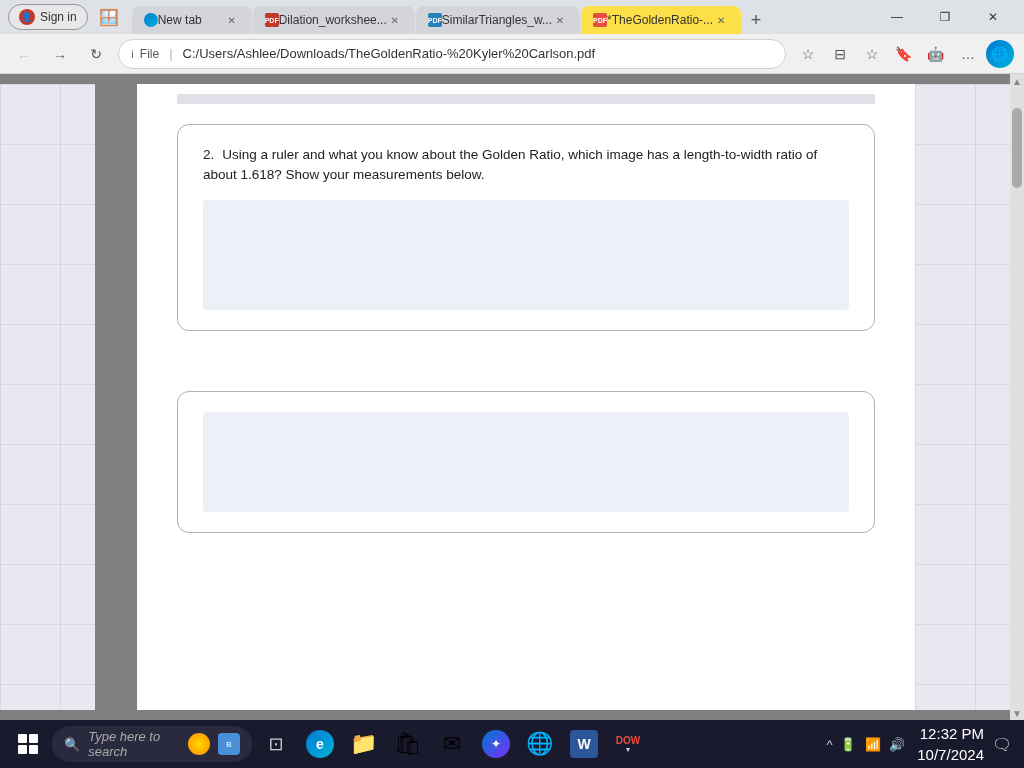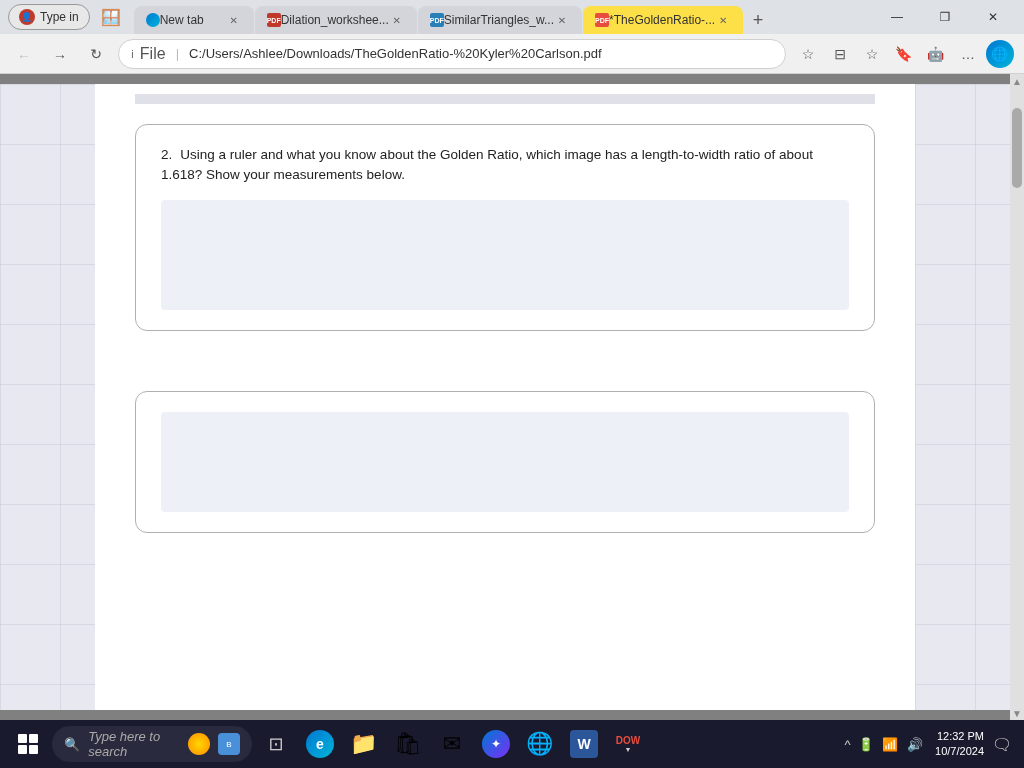--- a/index.html
+++ b/index.html
@@ -21,21 +21,21 @@
     .tab-new { width: 28px; height: 28px; display: flex; align-items: center; justify-content: center; font-size: 18px; color: #555; cursor: pointer; }
     .window-controls { display: flex; align-items: center; gap: 2px; margin-left: auto; }
     .win-btn { width: 46px; height: 34px; display: flex; align-items: center; justify-content: center; font-size: 12px; color: #333; cursor: pointer; }
 
     
     .address-bar { display: flex; align-items: center; height: 40px; background: #f0f0f0; padding: 0 10px; gap: 8px; border-bottom: 1px solid #d0d0d0; }
     .nav-btn { width: 28px; height: 28px; border-radius: 50%; display: flex; align-items: center; justify-content: center; font-size: 14px; color: #555; cursor: pointer; }
     .nav-btn.disabled { color: #bbb; cursor: default; }
     .address-input { flex: 1; height: 30px; border: 1px solid #d0d0d0; border-radius: 15px; padding: 0 12px; font-size: 13px; background: white; display: flex; align-items: center; gap: 6px; color: #333; }
     .address-info-icon { font-size: 11px; color: #666; }
-    .address-file-label { color: #555; font-size: 16px; }
+    .address-file-label { color: #555; font-size: 12px; }
     .address-url { font-size: 13px; color: #333; flex: 1; }
     .address-actions { display: flex; align-items: center; gap: 4px; }
     .addr-icon { width: 28px; height: 28px; border-radius: 50%; display: flex; align-items: center; justify-content: center; font-size: 14px; color: #555; cursor: pointer; }
     .edge-icon { width: 28px; height: 28px; border-radius: 50%; background: linear-gradient(135deg, #0078d4, #00b4d8); display: flex; align-items: center; justify-content: center; color: white; font-size: 14px; cursor: pointer; }
 
     
     .page-area { flex: 1; overflow: hidden; display: flex; background: #909090; position: relative; }
     .scrollbar-right { width: 14px; background: #e0e0e0; display: flex; flex-direction: column; align-items: center; flex-shrink: 0; }
     .scrollbar-thumb { width: 10px; height: 80px; background: #aaa; border-radius: 5px; margin-top: 20px; }
 
@@ -51,38 +51,38 @@
     .start-btn { width: 40px; height: 40px; display: flex; align-items: center; justify-content: center; cursor: pointer; }
     .start-icon { width: 20px; height: 20px; display: grid; grid-template-columns: 1fr 1fr; grid-template-rows: 1fr 1fr; gap: 2px; }
     .start-icon div { background: white; border-radius: 1px; }
     .search-bar { display: flex; align-items: center; background: #2a2a3e; border-radius: 20px; height: 36px; padding: 0 12px; gap: 8px; width: 200px; cursor: pointer; }
     .search-icon { color: #aaa; font-size: 13px; }
     .search-text { color: #aaa; font-size: 13px; font-style: italic; }
     .taskbar-app { width: 40px; height: 40px; display: flex; align-items: center; justify-content: center; cursor: pointer; border-radius: 4px; }
     .taskbar-spacer { flex: 1; }
     .sys-tray { display: flex; align-items: center; gap: 8px; padding: 0 8px; }
     .tray-icon { color: #ccc; font-size: 13px; cursor: pointer; }
-    .clock { color: white; font-size: 11px; text-align: right; line-height: 1.4; cursor: pointer; }
+    .clock { color: white; font-size: 15px; text-align: right; line-height: 1.4; cursor: pointer; }
     .notification-btn { width: 28px; height: 28px; display: flex; align-items: center; justify-content: center; color: #ccc; cursor: pointer; }
 
     
     .pdf-icon { width: 14px; height: 14px; background: #c0392b; border-radius: 2px; display: flex; align-items: center; justify-content: center; font-size: 7px; color: white; font-weight: bold; flex-shrink: 0; }
     .pdf-icon.blue { background: #2980b9; }
     .pdf-icon.active-tab { background: #e74c3c; }
   </style>
 </head>
 <body>
 
 <div class="browser-chrome">
 
   <div class="title-bar">
 
     <button class="sign-in-btn">
       <div class="sign-in-icon">👤</div>
-      <span>Type in</span>
+      <span>Sign in</span>
     </button>
 
     <div class="nav-btn" style="font-size:16px;">🪟</div>
 
     <div class="tab-bar">
 
       <div class="tab">
         <div class="tab-icon" style="background:linear-gradient(135deg,#0078d4,#00b4d8);border-radius:50%;width:14px;height:14px;"></div>
         <span class="tab-label">New tab</span>
         <div class="tab-close">✕</div>
@@ -139,21 +139,21 @@
     </div>
   </div>
 </div>
 
 <div class="page-area">
 
   <div class="pdf-area">
 
     <div style="width:95px; background: #e8e8f0; background-image: linear-gradient(rgba(180,180,200,0.3) 1px, transparent 1px), linear-gradient(90deg, rgba(180,180,200,0.3) 1px, transparent 1px); background-size: 60px 60px;"></div>
 
-    <div style="flex:1; background:white; padding: 10px 40px 22px 40px; overflow-y: hidden;">
+    <div style="flex:1; background:white; padding: 10px 40px 22px 40px; overflow-y: hidden; margin-left: 42px;">
 
       <div style="height:10px; background: #e0e0e8;"></div>
 
       <div style="padding: 20px 0;">
 
         <div class="question-box" style="margin-bottom:24px;">
           <div class="question-text">
             <span style="margin-right:8px;">2.</span><span>Using a ruler and what you know about the Golden Ratio, which image has a length-to-width ratio of about 1.618? Show your measurements below.</span>
           </div>
           <div class="answer-box answer-box-tall"></div>

